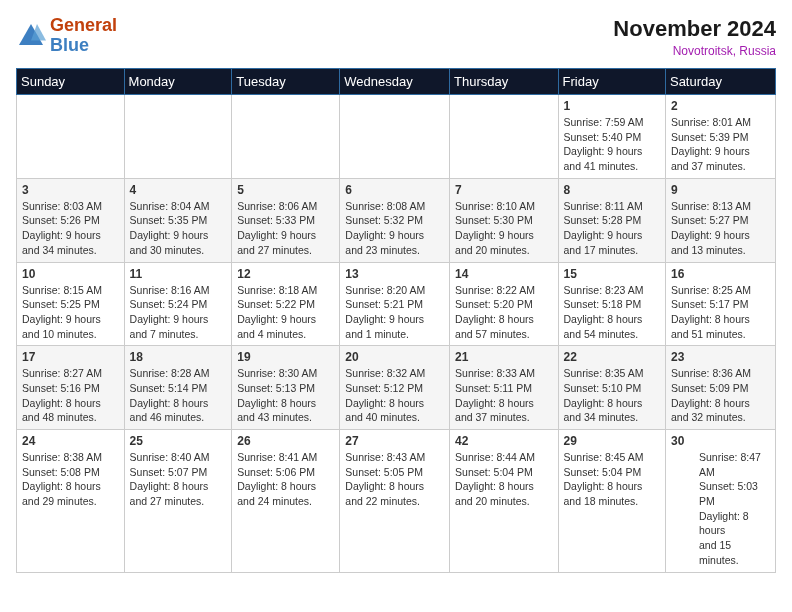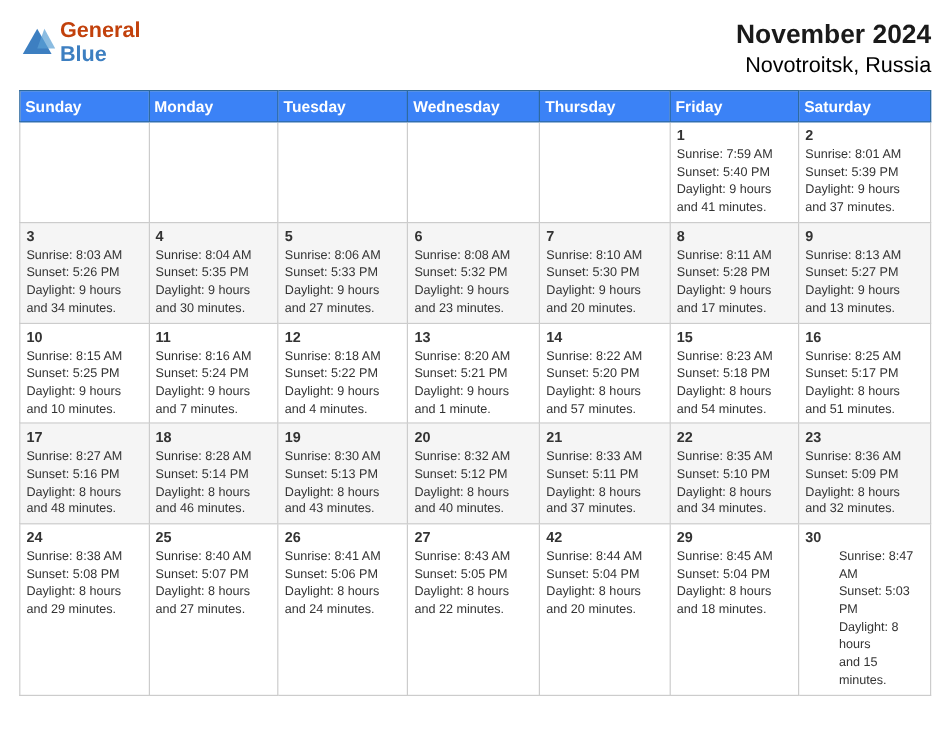--- a/index.html
+++ b/index.html
@@ -36,33 +36,33 @@
     }
     .title-block {
       text-align: right;
     }
     .month-title {
       font-size: 22px;
       font-weight: bold;
       color: #1a1a1a;
     }
     .location-title {
-      font-size: 18px;
-      color: #000000;
+      font-size: 12px;
+      color: #a21caf;
       margin-top: 2px;
     }
     .calendar {
       width: 100%;
       border-collapse: collapse;
     }
     .calendar thead tr th {
-      background: #3b82f6;
+      background: #0f172a;
       color: #fff;
       font-size: 13px;
-      font-weight: bold;
+      font-weight: normal;
       padding: 5px 4px;
       text-align: left;
       border: 1px solid #2e6aa0;
     }
     .calendar tbody tr td {
       vertical-align: top;
       border: 1px solid #ccc;
       padding: 4px 5px;
       width: 113px;
       min-height: 80px;

